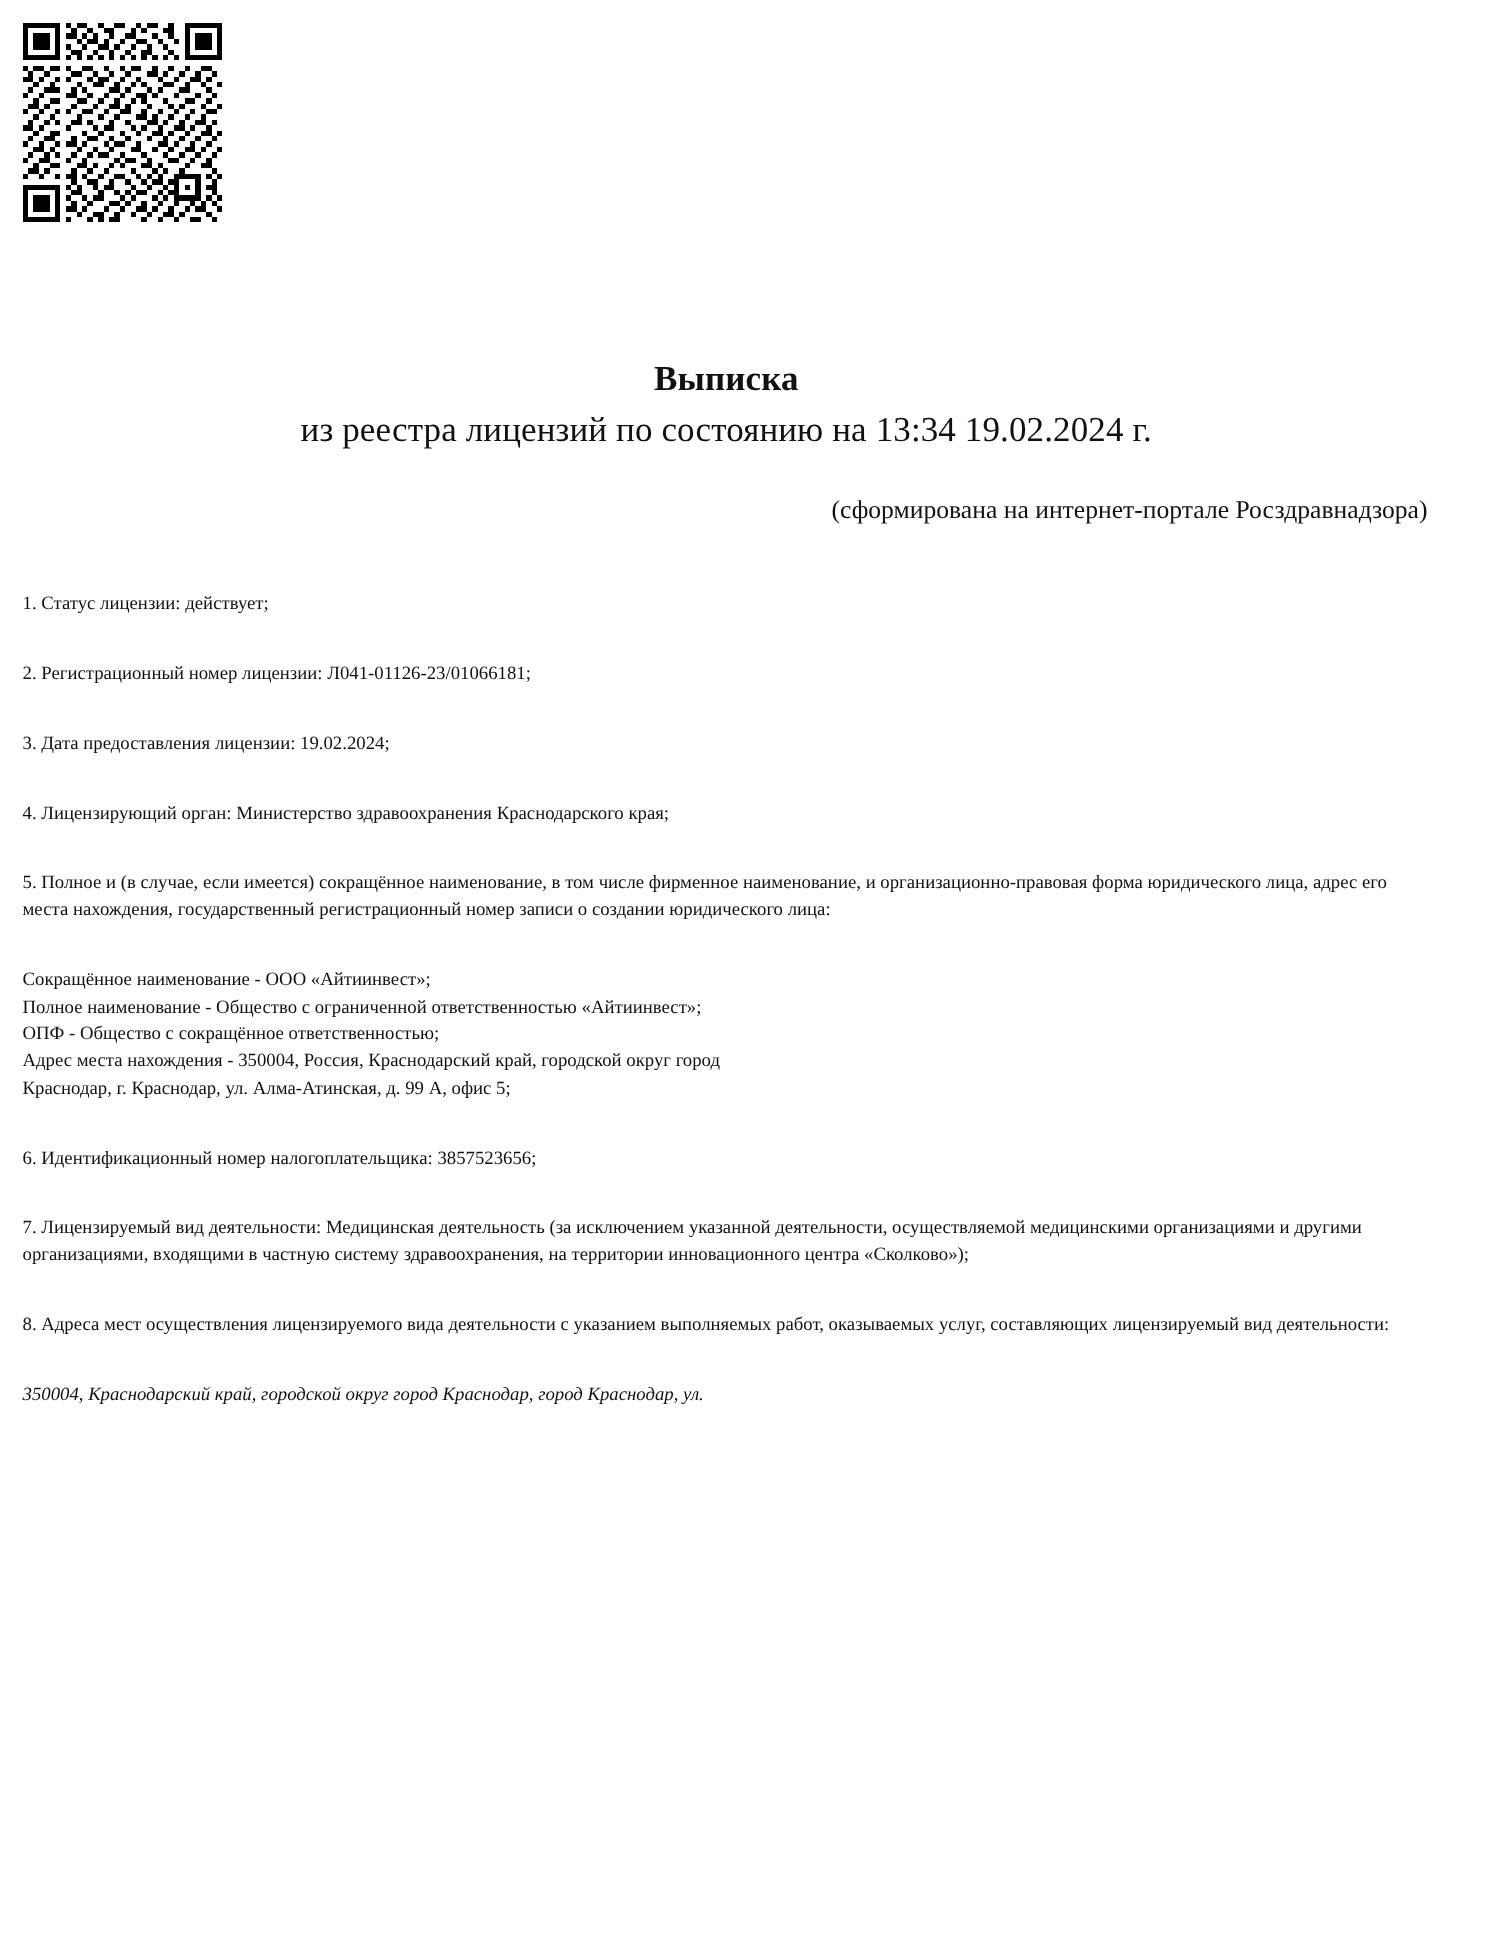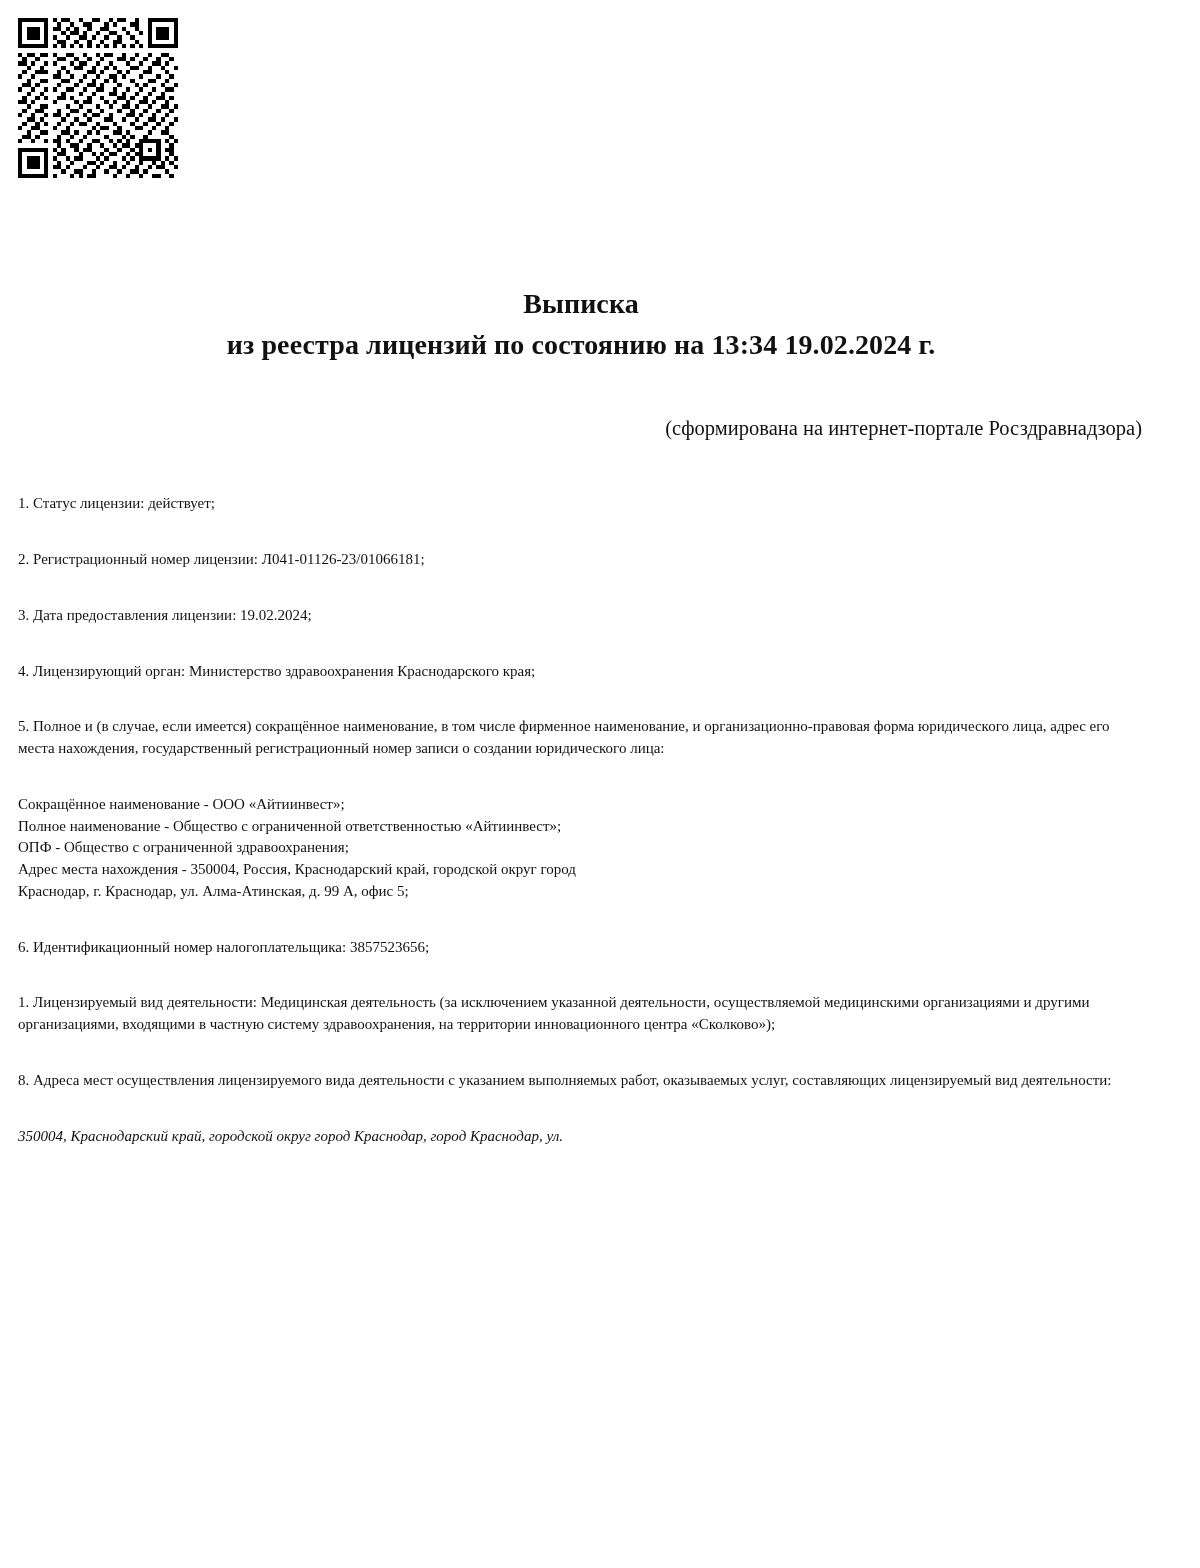--- a/index.html
+++ b/index.html
@@ -38,26 +38,26 @@
     text-align: center;
   }
   .doc-title {
     font-size: 28px;
     font-weight: bold;
     line-height: 1.5;
     letter-spacing: 0.1px;
   }
   .doc-subtitle {
     font-size: 28px;
-    font-weight: bold;
+    font-weight: normal;
     line-height: 1.45;
     letter-spacing: 0.1px;
   }
   .portal-note {
-    margin-top: 48px;
+    margin-top: 28px;
     text-align: right;
     font-size: 20.5px;
     line-height: 1.4;
     padding-right: 2px;
   }
 
   
   .body-content {
     margin-top: 51px;
     font-size: 15px;
@@ -487,24 +487,24 @@
 
     <p class="para">1. Статус лицензии: действует;</p>
     <p class="para">2. Регистрационный номер лицензии: Л041-01126-23/01066181;</p>
     <p class="para">3. Дата предоставления лицензии: 19.02.2024;</p>
     <p class="para">4. Лицензирующий орган: Министерство здравоохранения Краснодарского края;</p>
     <p class="para">5. Полное и (в случае, если имеется) сокращённое наименование, в том числе фирменное наименование, и организационно-правовая форма юридического лица, адрес его места нахождения, государственный регистрационный номер записи о создании юридического лица:</p>
 
     <div class="block-lines">
       <p class="line">Сокращённое наименование - ООО «Айтиинвест»;</p>
       <p class="line">Полное наименование - Общество с ограниченной ответственностью «Айтиинвест»;</p>
-      <p class="line">ОПФ - Общество с ограниченной здравоохранения;</p>
+      <p class="line">ОПФ - Общество с сокращённое ответственностью;</p>
       <p class="line">Адрес места нахождения - 350004, Россия, Краснодарский край, городской округ город</p>
       <p class="line">Краснодар, г. Краснодар, ул. Алма-Атинская, д. 99 А, офис 5;</p>
     </div>
 
     <p class="para">6. Идентификационный номер налогоплательщика: 3857523656;</p>
-    <p class="para">1. Лицензируемый вид деятельности: Медицинская деятельность (за исключением указанной деятельности, осуществляемой медицинскими организациями и другими организациями, входящими в частную систему здравоохранения, на территории инновационного центра «Сколково»);</p>
+    <p class="para">7. Лицензируемый вид деятельности: Медицинская деятельность (за исключением указанной деятельности, осуществляемой медицинскими организациями и другими организациями, входящими в частную систему здравоохранения, на территории инновационного центра «Сколково»);</p>
     <p class="para">8. Адреса мест осуществления лицензируемого вида деятельности с указанием выполняемых работ, оказываемых услуг, составляющих лицензируемый вид деятельности:</p>
     <p class="para last-para">350004, Краснодарский край, городской округ город Краснодар, город Краснодар, ул.</p>
 
   </div>
 </div>
 
 </body></html>

